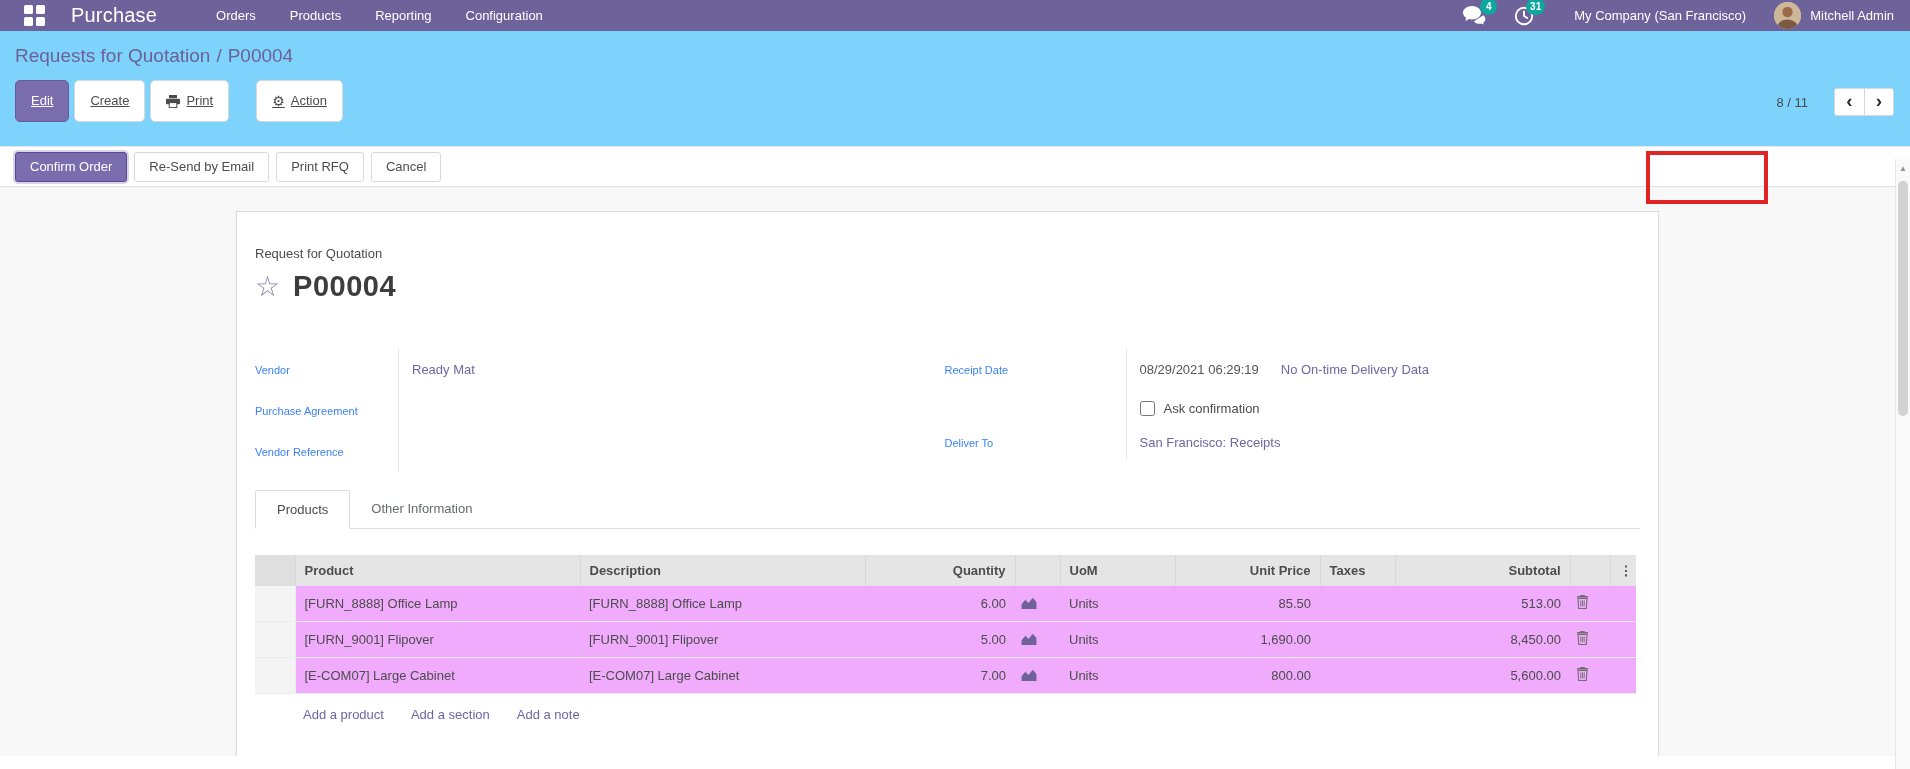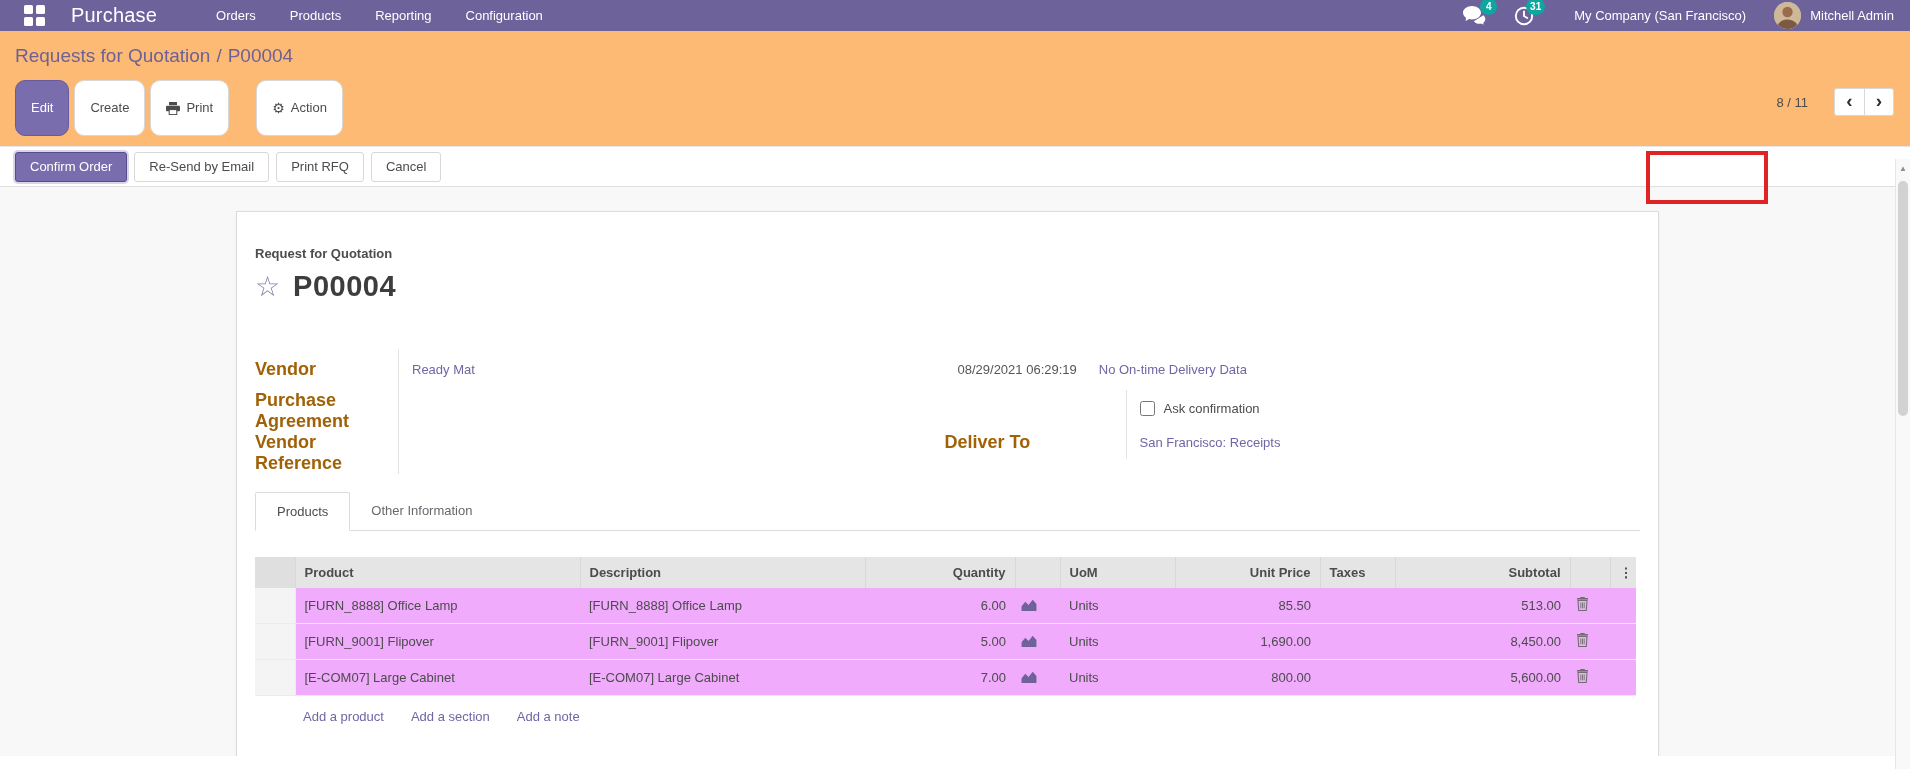--- a/index.html
+++ b/index.html
@@ -20,26 +20,26 @@
   .menus { display:flex; align-items:center; }
   .menus a { color:#fff; font-size:13px; padding:0 17px; cursor:pointer; }
   .nav-right { display:flex; align-items:center; }
   .icon-wrap { position:relative; margin-right:28px; cursor:pointer; display:flex; align-items:center; }
   .badge { position:absolute; top:-8px; right:-11px; background:#0ea79f; color:#fff; font-size:10px; font-weight:bold; min-width:17px; height:17px; border-radius:9px; display:flex; align-items:center; justify-content:center; padding:0 4px; }
   .company { font-size:13px; margin:0 28px 0 12px; cursor:pointer; white-space:nowrap; }
   .avatar { width:27px; height:27px; border-radius:50%; overflow:hidden; display:inline-flex; margin-right:9px; background:#cdb89a; flex:none; cursor:pointer; }
   .user { font-size:13px; cursor:pointer; white-space:nowrap; }
 
   
-  .control-panel { position:relative; padding:14px 16px 0 15px; height:115px; background:#fdba74; }
+  .control-panel { position:relative; padding:14px 16px 0 15px; height:115px; background:#7dd3fc; }
   .breadcrumb { font-size:19px; color:#6d6196; margin-bottom:13px; }
   .breadcrumb a { color:#6d6196; cursor:pointer; }
   .breadcrumb .sep { padding:0 6px; }
   .cp-buttons { display:flex; gap:5px; align-items:center; }
-  .btn { font-family:inherit; font-size:13px; padding:19px 15px; background:#fff; border:1px solid #d8d8d8; border-radius:10px; color:#4c4c4c; cursor:pointer; display:inline-flex; align-items:center; gap:6px; line-height:16px; }
+  .btn { font-family:inherit; font-size:13px; padding:12px 15px; background:#fff; border:1px solid #d8d8d8; border-radius:5px; color:#4c4c4c; cursor:pointer; display:inline-flex; align-items:center; gap:6px; line-height:16px;text-decoration:underline; }
   .btn.primary { background:#7a6dad; border-color:#675a9d; color:#fff; }
   .btn.action { margin-left:22px; }
   .gear-glyph { font-size:14px; line-height:13px; }
   .pager { position:absolute; right:16px; top:57px; display:flex; align-items:center; }
   .pager-text { font-size:13px; color:#4c4c4c; margin-right:26px; }
   .pager-btns { display:flex; }
   .pager-btns button { width:30px; height:28px; background:#fff; border:1px solid #d8d8d8; color:#2d2d2d; font-size:19px; font-weight:bold; cursor:pointer; display:flex; align-items:center; justify-content:center; font-family:inherit; line-height:1; padding-bottom:3px; }
   .pager-btns button:first-child { border-radius:3px 0 0 3px; border-right:none; }
   .pager-btns button:last-child { border-radius:0 3px 3px 0; }
 
@@ -50,32 +50,32 @@
   .sb-btn.primary { background:#7a6dad; border:1px solid #584a8e; color:#fff; box-shadow:0 0 0 2px #d9d4e8; }
   .status-widget { margin-left:auto; display:flex; align-items:center; height:39px; }
   .state { font-size:13px; color:#8e8e8e; cursor:pointer; white-space:nowrap; }
   .state-arrow { background:#6e6299; color:#fff; font-size:13px; font-weight:bold; display:flex; align-items:center; height:39px; padding:0 20px 0 30px; margin-left:12px; clip-path:polygon(0 0, calc(100% - 14px) 0, 100% 50%, calc(100% - 14px) 100%, 0 100%, 14px 50%); cursor:pointer; white-space:nowrap; }
   .state.po { margin-left:14px; }
   .red-annotation { position:absolute; left:1646px; top:151px; width:122px; height:53px; border:4px solid #e02424; z-index:25; pointer-events:none; }
 
   
   .content { background:#f8f8f8; height:569px; overflow:hidden; }
   .sheet { width:1423px; margin-left:236px; margin-top:24px; background:#fff; border:1px solid #dcdcdc; box-shadow:0 1px 3px rgba(0,0,0,.05); padding:34px 18px 40px; height:620px; }
-  .doc-label { font-size:13px; font-weight:bold; color:#4c4c4c; margin-bottom:9px; }
+  .doc-label { font-size:13px; font-weight:normal; color:#4c4c4c; margin-bottom:9px; }
   .title-row { display:flex; align-items:center; gap:13px; margin-bottom:46px; }
   .star { font-size:28px; color:#8b80ad; line-height:1; cursor:pointer; }
   .title-row h1 { font-size:29px; font-weight:bold; color:#3d3d3d; letter-spacing:.5px; }
 
   .o-group { display:flex; }
   .o-col { width:690px; }
   .o-col.right { width:696px; }
   .f-row { display:flex; align-items:stretch; min-height:41px; }
   .f-row.h36 { min-height:36px; }
   .f-row.h33 { min-height:33px; }
-  .f-label { width:144px; border-right:1px solid #e3e3e3; font-size:18px; font-weight:bold; color:#a16207; display:flex; align-items:center; }
+  .f-label { width:144px; border-right:1px solid #e3e3e3; font-size:11px; font-weight:normal; color:#3b82f6; display:flex; align-items:center; }
   .o-col.right .f-label { width:182px; }
   .f-value { padding-left:13px; font-size:13px; color:#555; display:flex; align-items:center; gap:22px; }
   a.link { color:#6f66a5; cursor:pointer; }
   .chk { width:15px; height:15px; margin-right:9px; cursor:pointer; }
   .chk-label { font-size:13px; color:#4c4c4c; }
 
   .tabs { display:flex; border-bottom:1px solid #dcdcdc; margin-top:18px; }
   .tab { font-size:13px; padding:11px 21px; color:#66696e; cursor:pointer; }
   .tab.active { background:#fff; border:1px solid #dcdcdc; border-bottom-color:#fff; margin-bottom:-1px; color:#4c4c4c; border-radius:2px 2px 0 0; }
 
@@ -210,20 +210,21 @@
           <div class="f-label">Purchase Agreement</div>
           <div class="f-value"></div>
         </div>
         <div class="f-row">
           <div class="f-label">Vendor Reference</div>
           <div class="f-value"></div>
         </div>
       </div>
       <div class="o-col right">
         <div class="f-row">
+          <div class="f-label">Receipt Date</div>
           <div class="f-value">
             <span>08/29/2021 06:29:19</span>
             <a class="link">No On-time Delivery Data</a>
           </div>
         </div>
         <div class="f-row h36">
           <div class="f-label"></div>
           <div class="f-value">
             <span style="display:inline-flex;align-items:flex-start;">
               <input type="checkbox" class="chk" style="">

